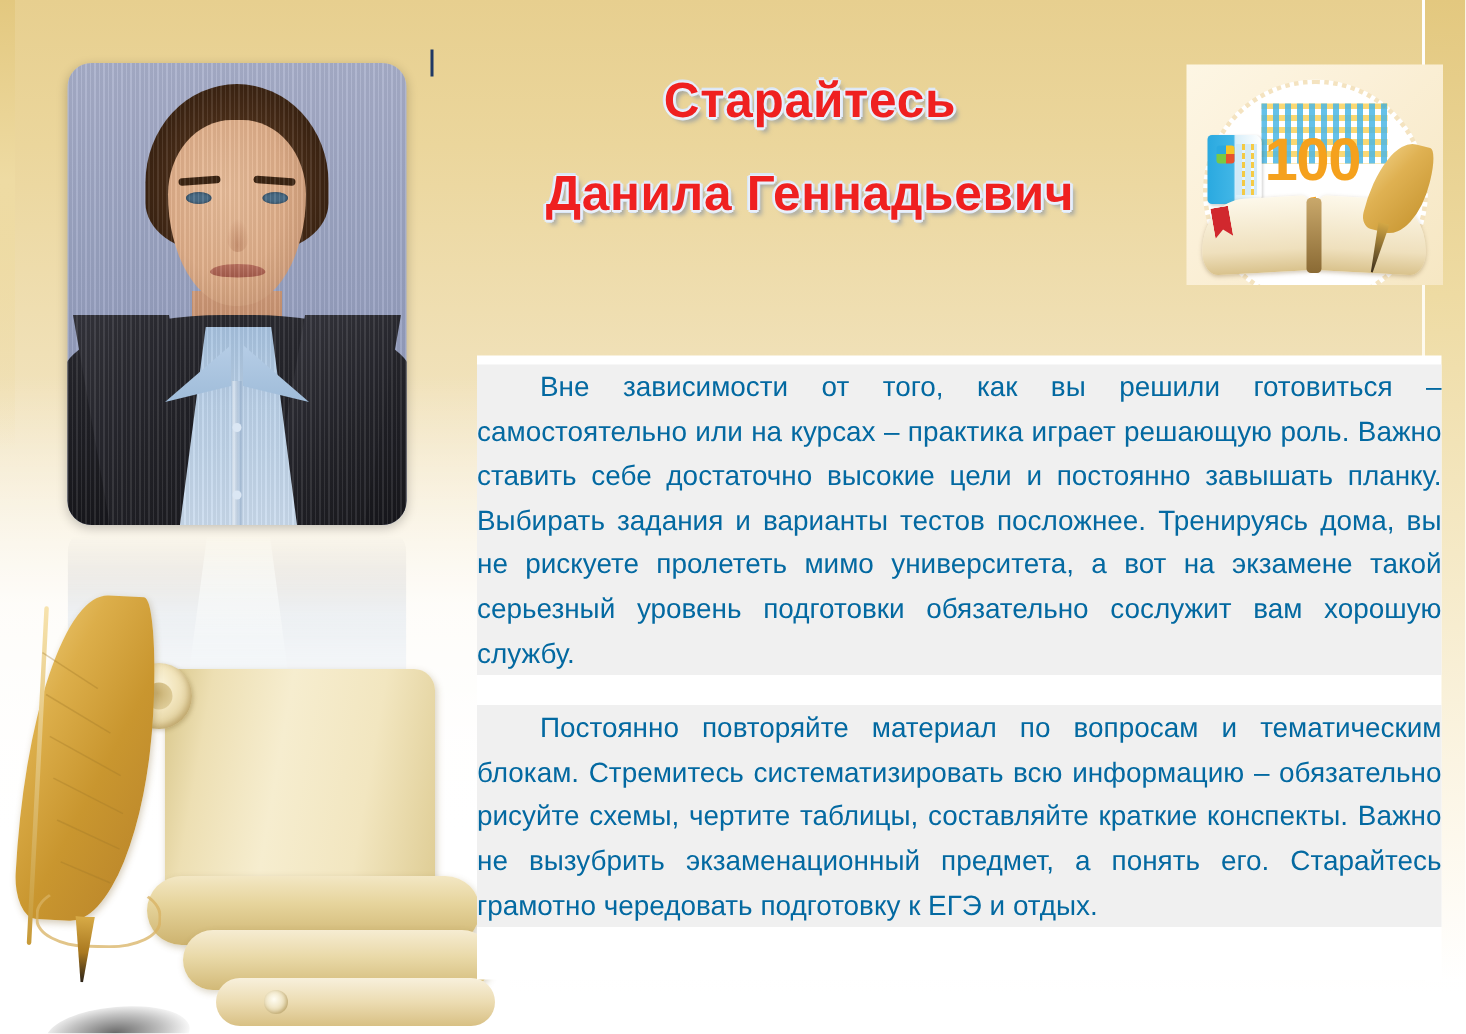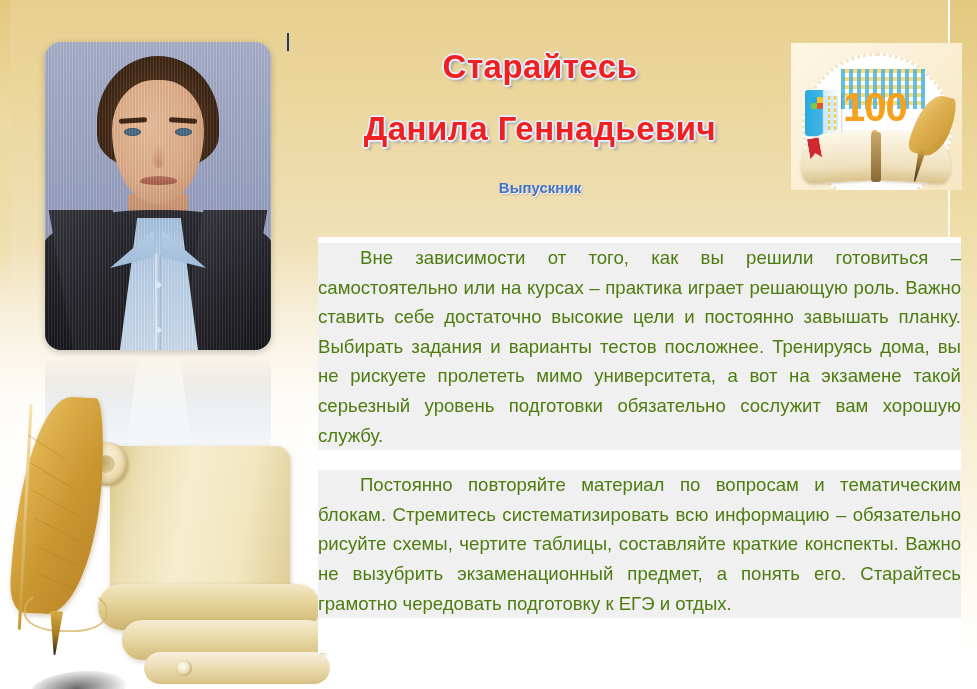--- a/index.html
+++ b/index.html
@@ -353,21 +353,21 @@
     background: linear-gradient(to bottom, #d4a845, #3a2d1c);
     clip-path: polygon(12% 0, 88% 0, 56% 100%, 44% 100%);
   }
 
   
   .textbox {
     position: absolute; left: 318px; top: 237px; width: 643px; height: 416px;
     background: #ffffff;
   }
   .para {
-    color: #4d7c0f;
+    color: #0369a1;
     font-size: 18.6px;
     line-height: 29.6px;
     text-align: justify;
     text-indent: 42px;
     background: #f0f0f0;
     padding: 0;
     -webkit-box-decoration-break: clone;
     box-decoration-break: clone;
   }
   .para.p1 { margin: 6px 0 0 0; }
@@ -431,21 +431,20 @@
       <div class="ink-blot"></div>
       <div class="ink-stroke"></div>
     </div>
   </div>
 
   <div class="text-cursor"></div>
 
   <div class="title-line" id="title1">Старайтесь</div>
   <div class="title-line" id="title2">Данила Геннадьевич</div>
 
-  <div class="subtitle" id="sub1">Выпускник</div>
 
   <div class="logo">
     <div class="logo-circle"></div>
     <div class="logo-pixels"></div>
     <div class="logo-book"></div>
     <div class="logo-100">100</div>
     <div class="logo-sub1">таблицы для</div>
     <div class="logo-sub2">ПОБЕДЫ</div>
     <div class="logo-openbook">
       <div class="ob-left"></div>

